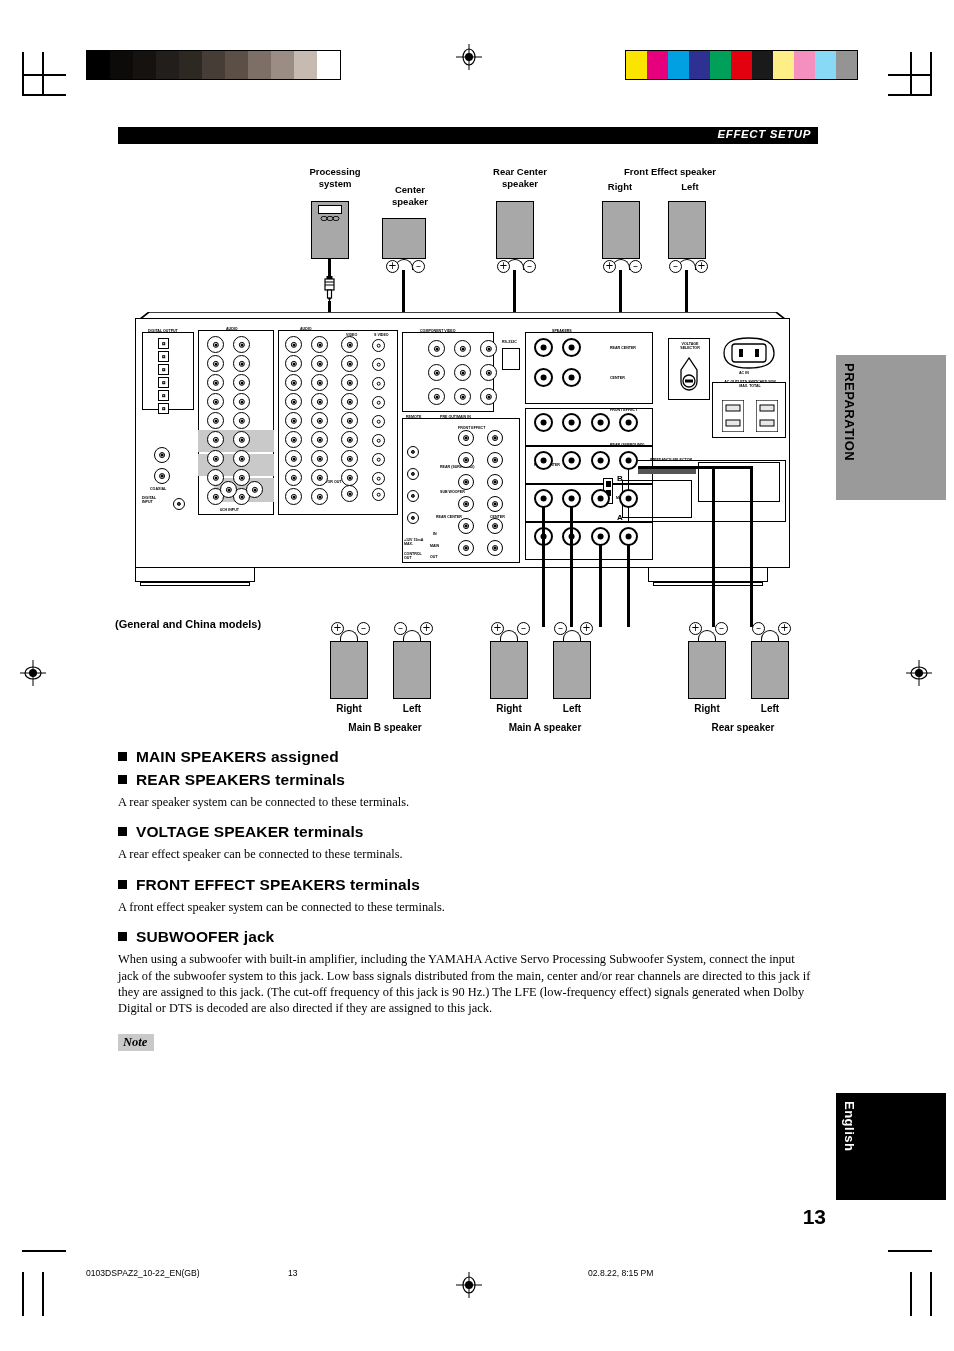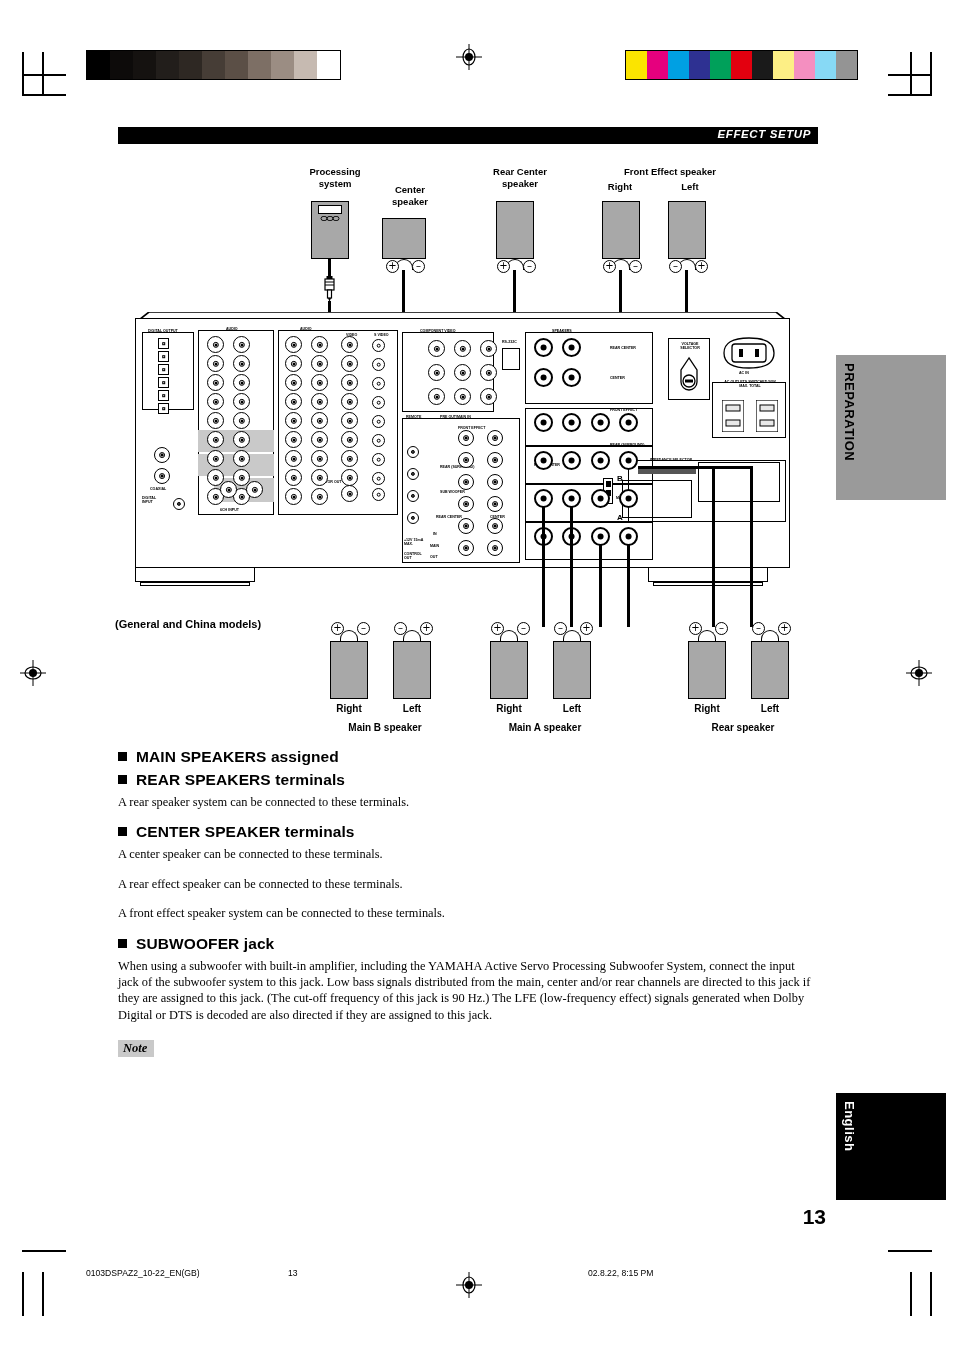--- a/index.html
+++ b/index.html
@@ -710,26 +710,28 @@
   <h2 class="sec">
     <span class="bullet"></span><span>MAIN SPEAKERS assigned</span>
   </h2>
 
   <h2 class="sec">
     <span class="bullet"></span><span>REAR SPEAKERS terminals</span>
   </h2>
   <p class="body">A rear speaker system can be connected to these terminals.</p>
 
   <h2 class="sec">
-    <span class="bullet"></span><span>CENTER SPEAKER terminals</span>
+    <span class="bullet"></span><span>VOLTAGE SPEAKER terminals</span>
   </h2>
-  <p class="body">A center speaker can be connected to these terminals.</p>
 
   <p class="body">A rear effect speaker can be connected to these terminals.</p>
 
+  <h2 class="sec">
+    <span class="bullet"></span><span>FRONT EFFECT SPEAKERS terminals</span>
+  </h2>
   <p class="body">A front effect speaker system can be connected to these terminals.</p>
 
   <h2 class="sec">
     <span class="bullet"></span><span>SUBWOOFER jack</span>
   </h2>
   <p class="body">When using a subwoofer with built-in amplifier, including the YAMAHA Active Servo Processing Subwoofer System, connect the input jack of the subwoofer system to this jack. Low bass signals distributed from the main, center and/or rear channels are directed to this jack if they are assigned to this jack. (The cut-off frequency of this jack is 90 Hz.) The LFE (low-frequency effect) signals generated when Dolby Digital or DTS is decoded are also directed if they are assigned to this jack.</p>
 
   <div>
     <span class="note-tag">Note</span>
   </div>

